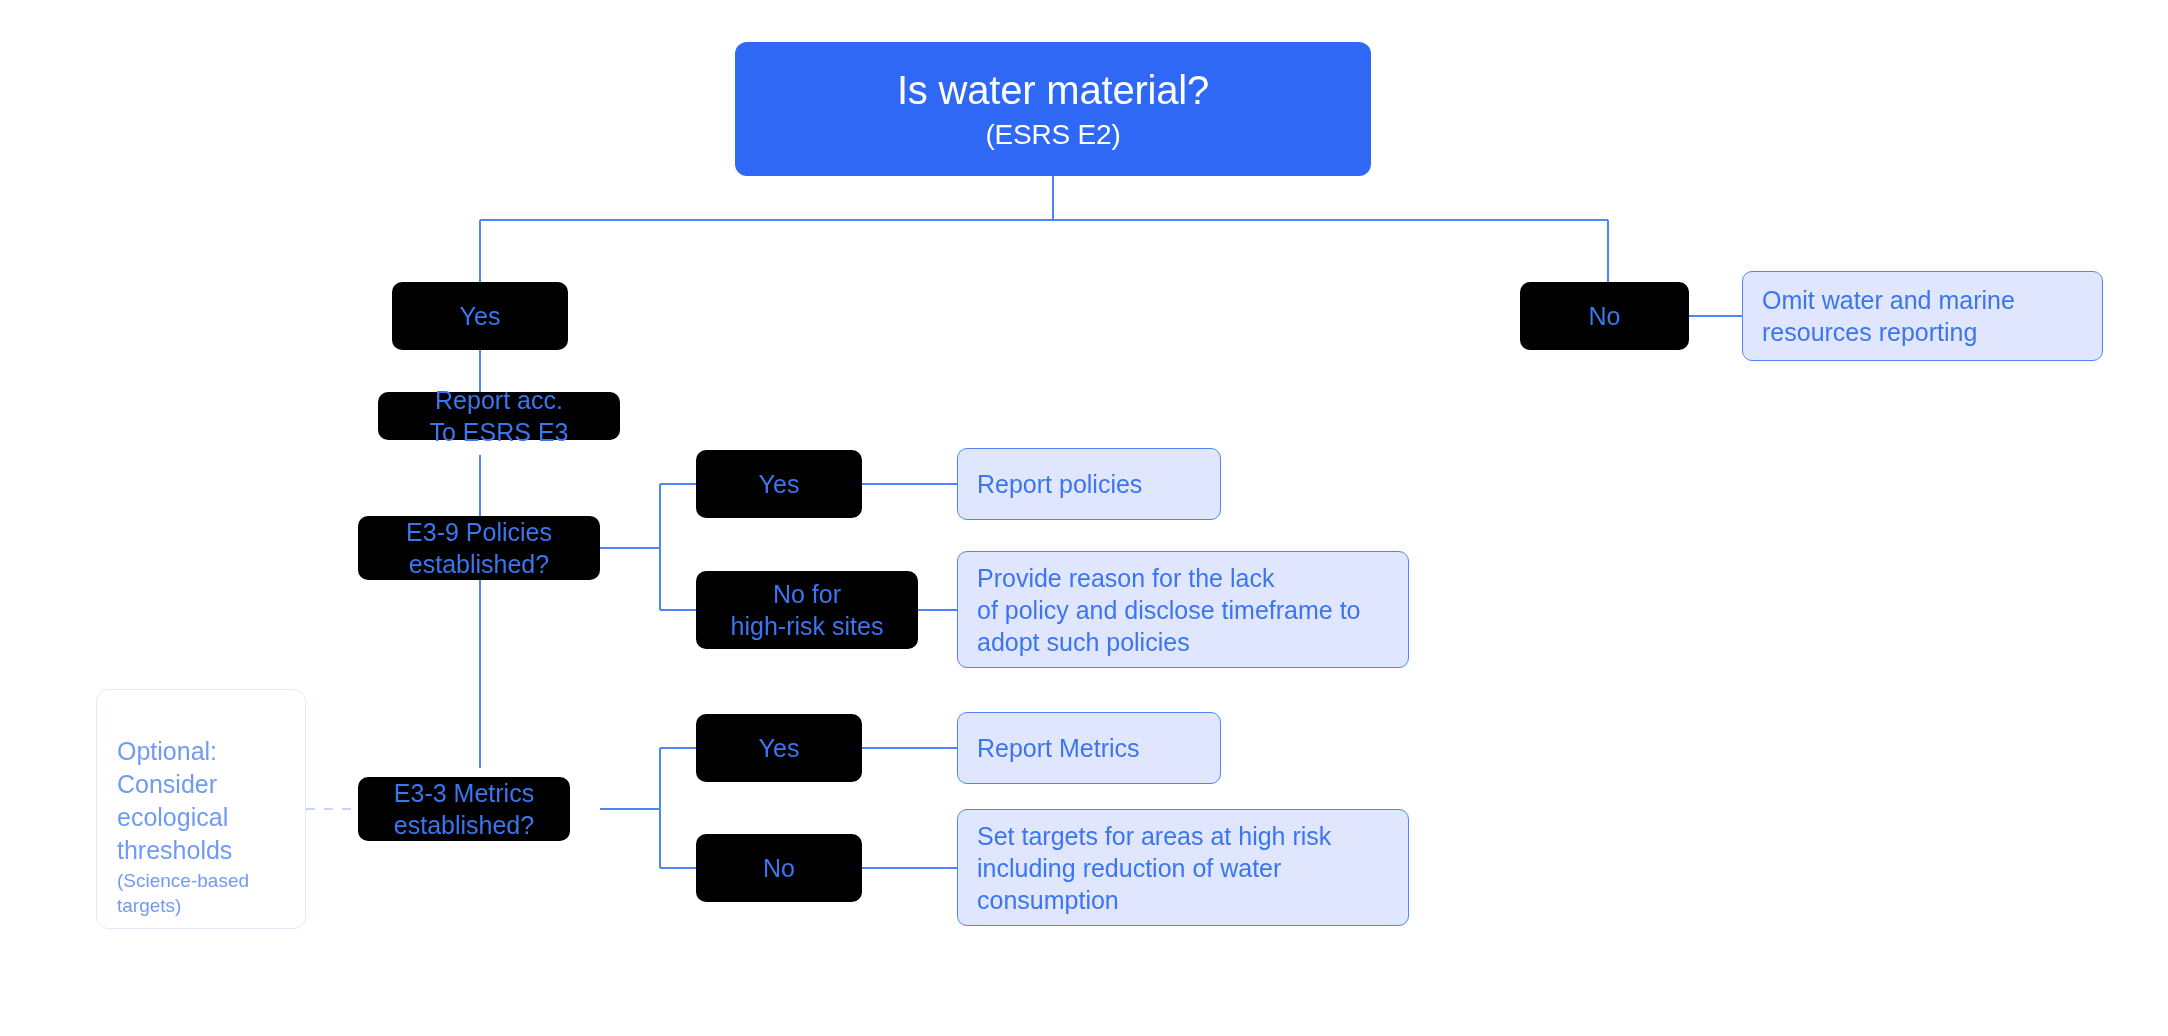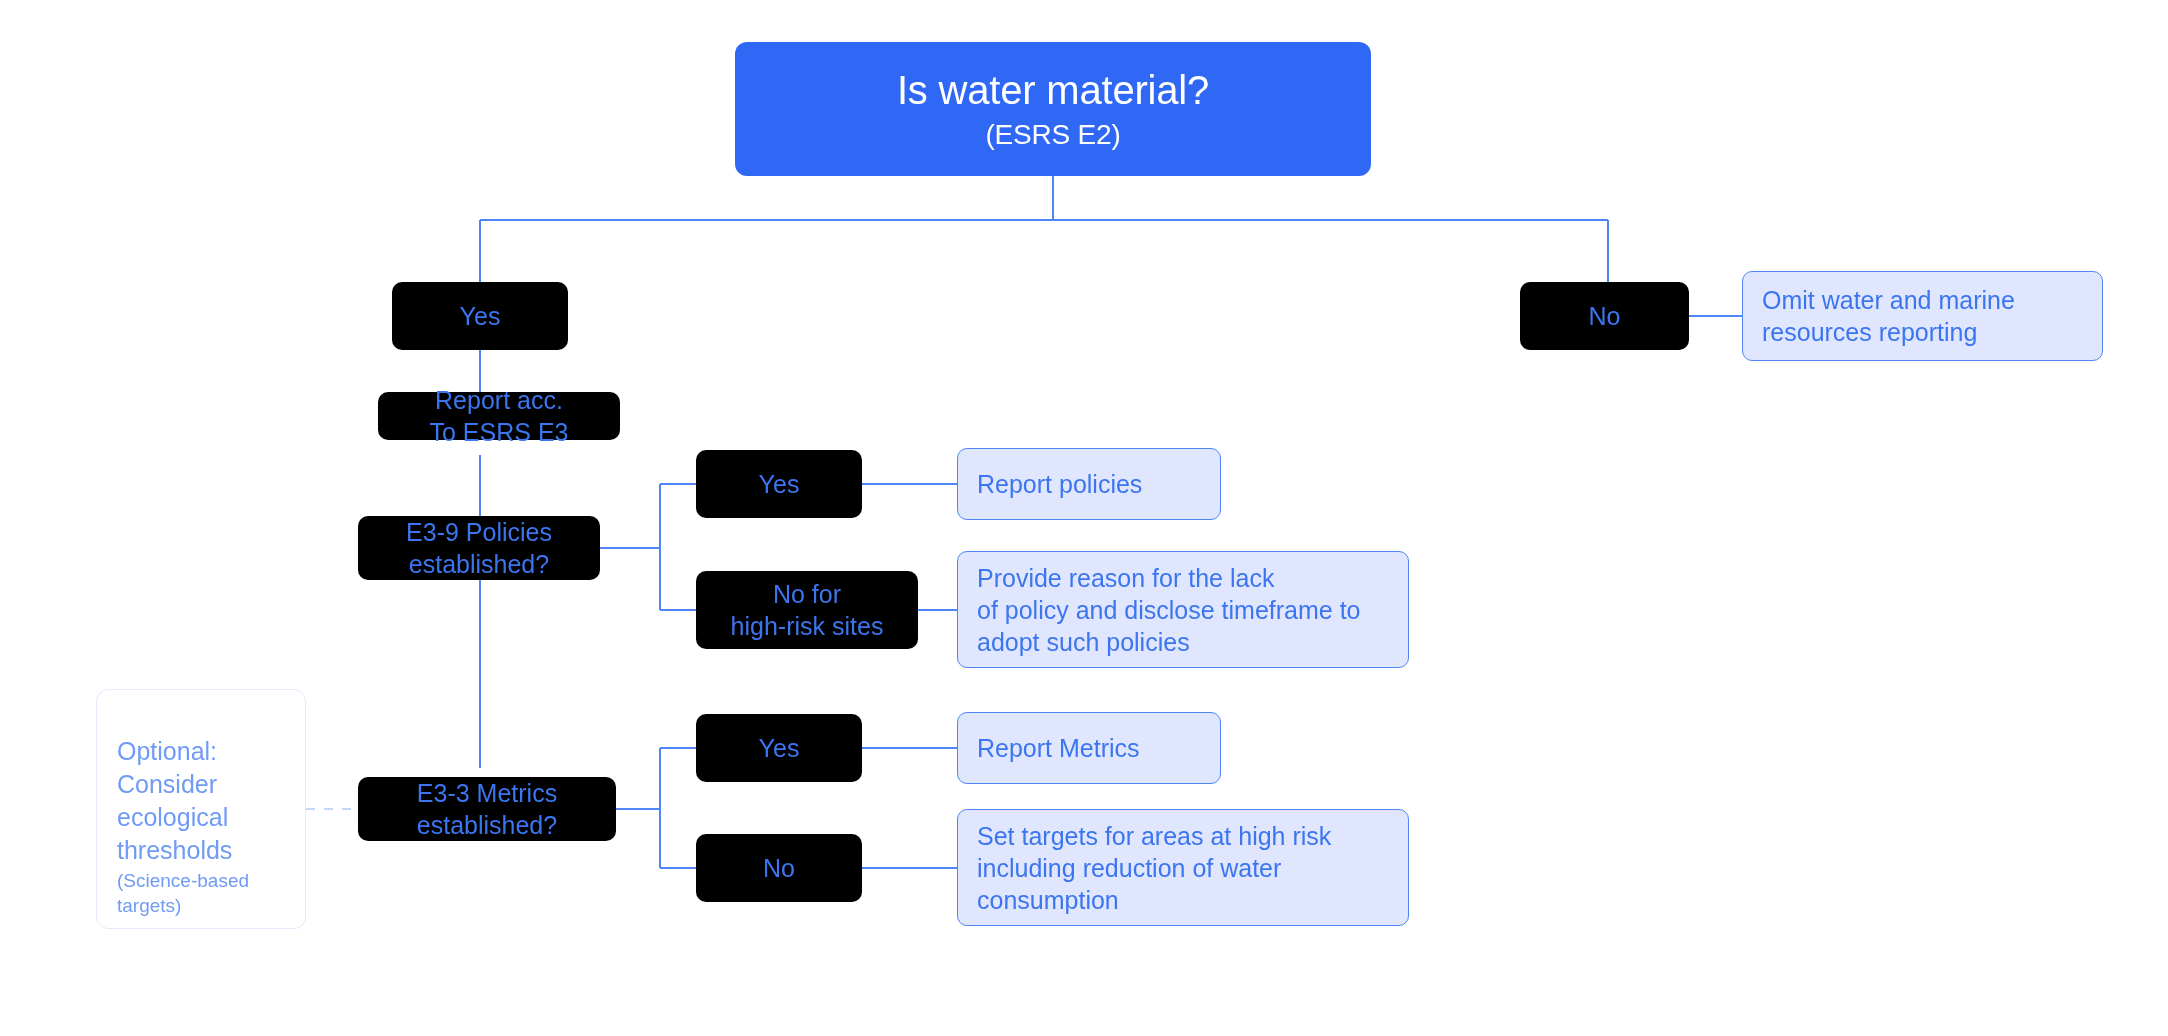--- a/index.html
+++ b/index.html
@@ -168,21 +168,21 @@
   <div class="node soft" style="left:378px; top:392px; width:242px; height:48px;">
     <span>Report acc.
 To ESRS E3</span>
   </div>
 
   <div class="node soft" style="left:358px; top:516px; width:242px; height:64px;">
     <span>E3-9 Policies
 established?</span>
   </div>
 
-  <div class="node soft" style="left:358px; top:777px; width:258px; height:64px;justify-content:flex-end;">
+  <div class="node soft" style="left:358px; top:777px; width:212px; height:64px;justify-content:flex-end;">
     <span>E3-3 Metrics
 established?</span>
   </div>
 
   <div class="node soft" style="left:696px; top:450px; width:166px; height:68px;">
     <span>Yes</span>
   </div>
 
   <div class="node outcome" style="left:957px; top:448px; width:264px; height:72px;">
     <span>Report policies</span>

